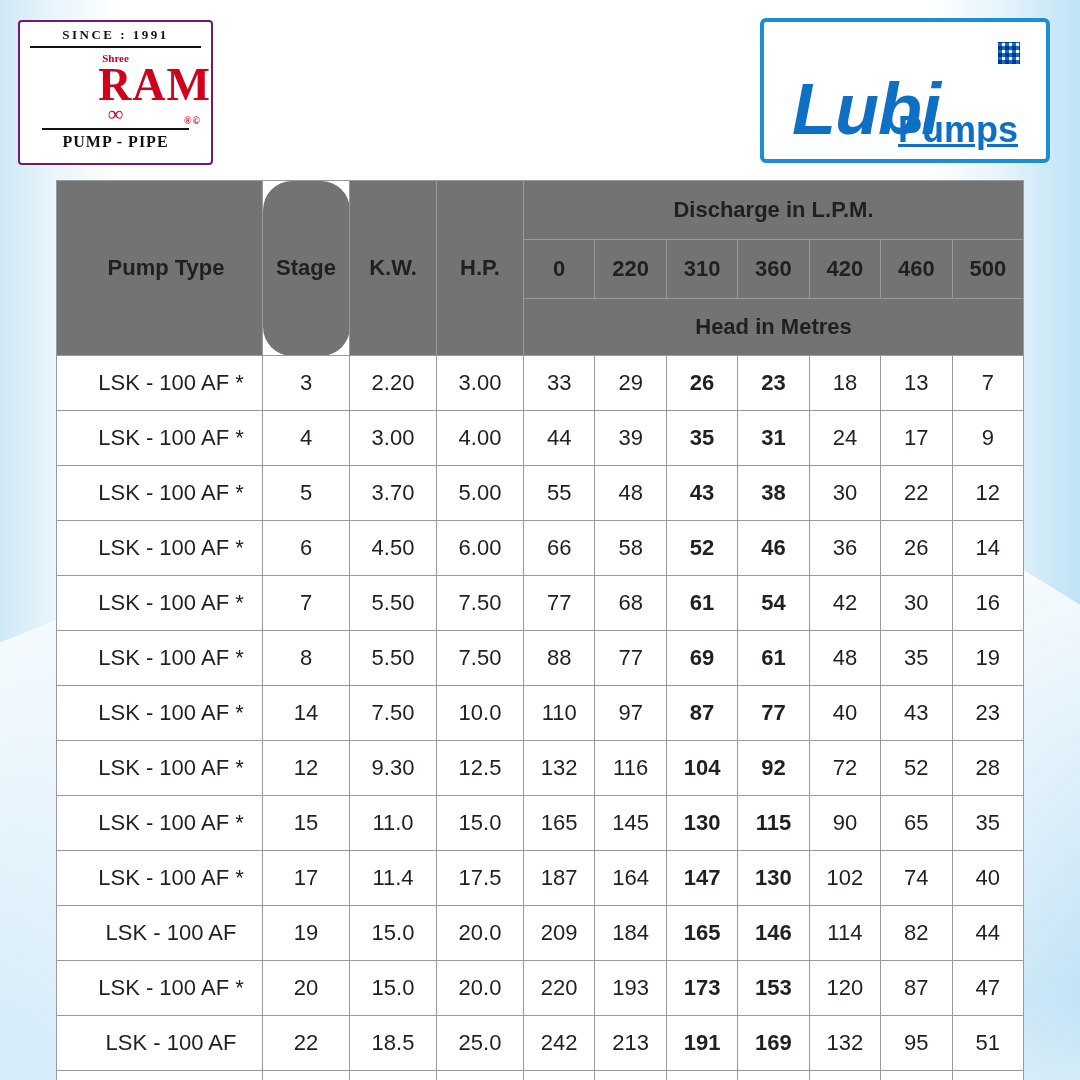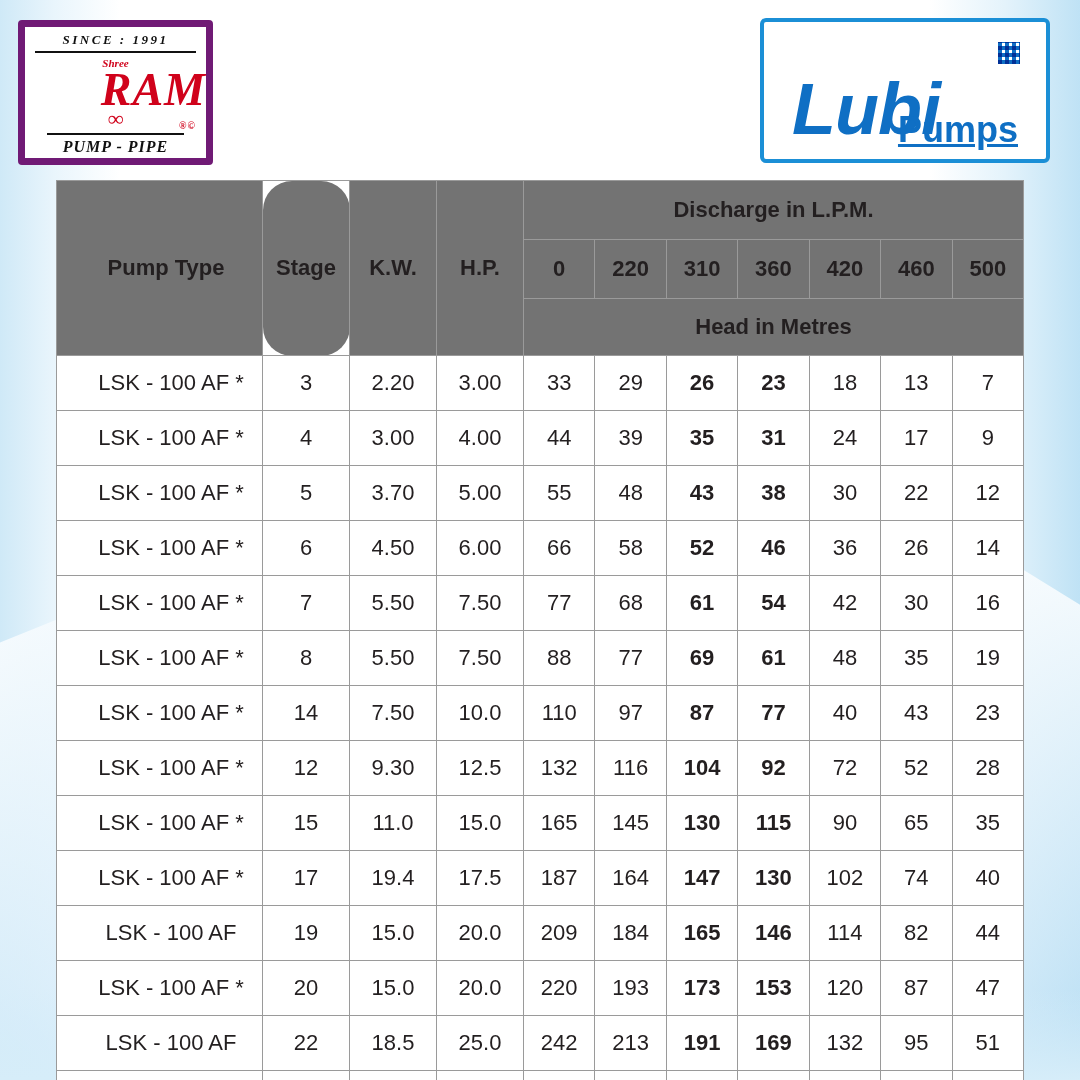--- a/index.html
+++ b/index.html
@@ -63,25 +63,24 @@
     top: 0; left: 0; right: 0;
     height: 180px;
   }
 
   .ram-logo {
     position: absolute;
     left: 18px;
     top: 20px;
     width: 195px;
     height: 145px;
-    border: 7px solid #701a75;
+    border: 2px solid #701a75;
     border-radius: 4px;
     background: #ffffff;
     box-sizing: border-box;
-    font-style: italic;
   }
   .ram-since {
     text-align: center;
     font-size: 13px;
     letter-spacing: 2.5px;
     font-weight: bold;
     color: #111111;
     margin-top: 5px;
     font-family: "Liberation Serif", serif;
   }
@@ -407,21 +406,21 @@
           <td>145</td>
           <td class="bold">130</td>
           <td class="bold">115</td>
           <td>90</td>
           <td>65</td>
           <td>35</td>
         </tr>
         <tr>
           <td class="pumptype">LSK - 100 AF *</td>
           <td>17</td>
-          <td>19.4</td>
+          <td>11.4</td>
           <td>17.5</td>
           <td>187</td>
           <td>164</td>
           <td class="bold">147</td>
           <td class="bold">130</td>
           <td>102</td>
           <td>74</td>
           <td>40</td>
         </tr>
         <tr>

